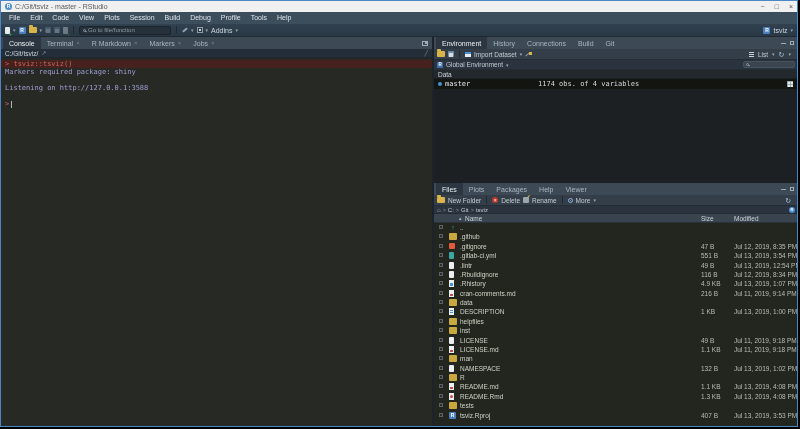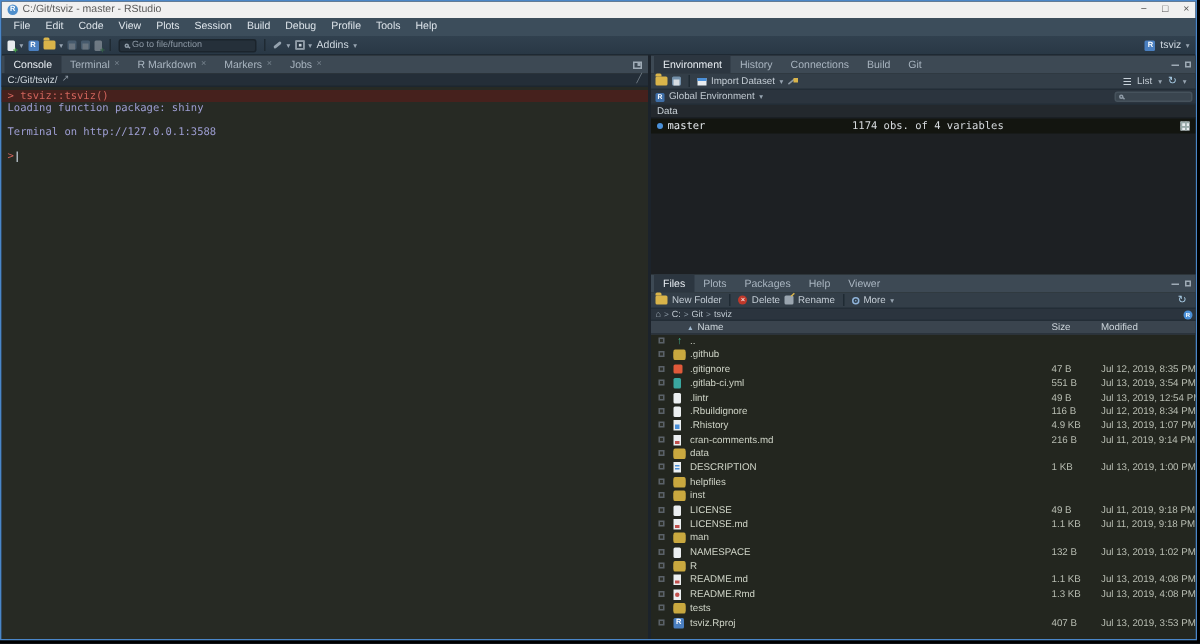--- a/index.html
+++ b/index.html
@@ -124,21 +124,21 @@
     border:1px solid #46525c; border-radius:2px; display:flex; align-items:center;
     padding:0 2px; }
   .env-datahdr{ height:9px; background:#23282d; border-bottom:1px solid #1a1f24;
     display:flex; align-items:center; padding:0 4px; flex:0 0 auto; }
   .env-datahdr span{ font-size:6.5px; color:#ccd4da; }
   .env-row{ height:10px; background:#131510; position:relative; display:flex;
     align-items:center; padding:0 4px; gap:3px; flex:0 0 auto; }
   .obj-dot{ width:4px; height:4px; border-radius:50%; background:#4a90d9; flex:0 0 auto;}
   .obj-name{ font-family:"DejaVu Sans Mono", monospace; font-size:7px; color:#e4e8ec; }
   .obj-summary{ position:absolute; left:104px; font-family:"DejaVu Sans Mono", monospace;
-    font-size:7px; color:#d6dade; white-space:nowrap;margin-left:30px; }
+    font-size:7px; color:#d6dade; white-space:nowrap; }
   .i-sheet{ position:absolute; right:5px; width:6px; height:6px; background:#e8ecef;
     background-image:linear-gradient(#9aa 1px, transparent 1px),
                      linear-gradient(90deg,#9aa 1px, transparent 1px);
     background-size:3px 3px; }
   .env-rest{ flex:1; background:#1d2023; }
 
   
   .files-pane{ position:absolute; left:433px; top:182px; width:364px; bottom:0;
     background:#23261f; display:flex; flex-direction:column; }
   .files-crumb{ height:8px; background:#2b343e; border-bottom:1px solid #232d36;
@@ -295,25 +295,25 @@
     <div class="console-path">
       <span class="dir">C:/Git/tsviz/</span>
       <span class="i-extlink">↗</span>
       <span class="i-slash">╱</span>
     </div>
     <div class="console-body">
       <div>
 
           <div class="console-line k-command">&gt; tsviz::tsviz()</div>
 
-          <div class="console-line k-message">Loading function package: shiny</div>
+          <div class="console-line k-message">Markers required package: shiny</div>
 
           <div class="console-line k-blank"></div>
 
-          <div class="console-line k-message">Terminal on http://127.0.0.1:3588</div>
+          <div class="console-line k-message">Listening on http://127.0.0.1:3588</div>
 
           <div class="console-line k-blank"></div>
         </div>
       <div class="console-prompt">
         <span>&gt;</span>
         <span class="cursor"></span>
       </div>
     </div>
   </div>
 

